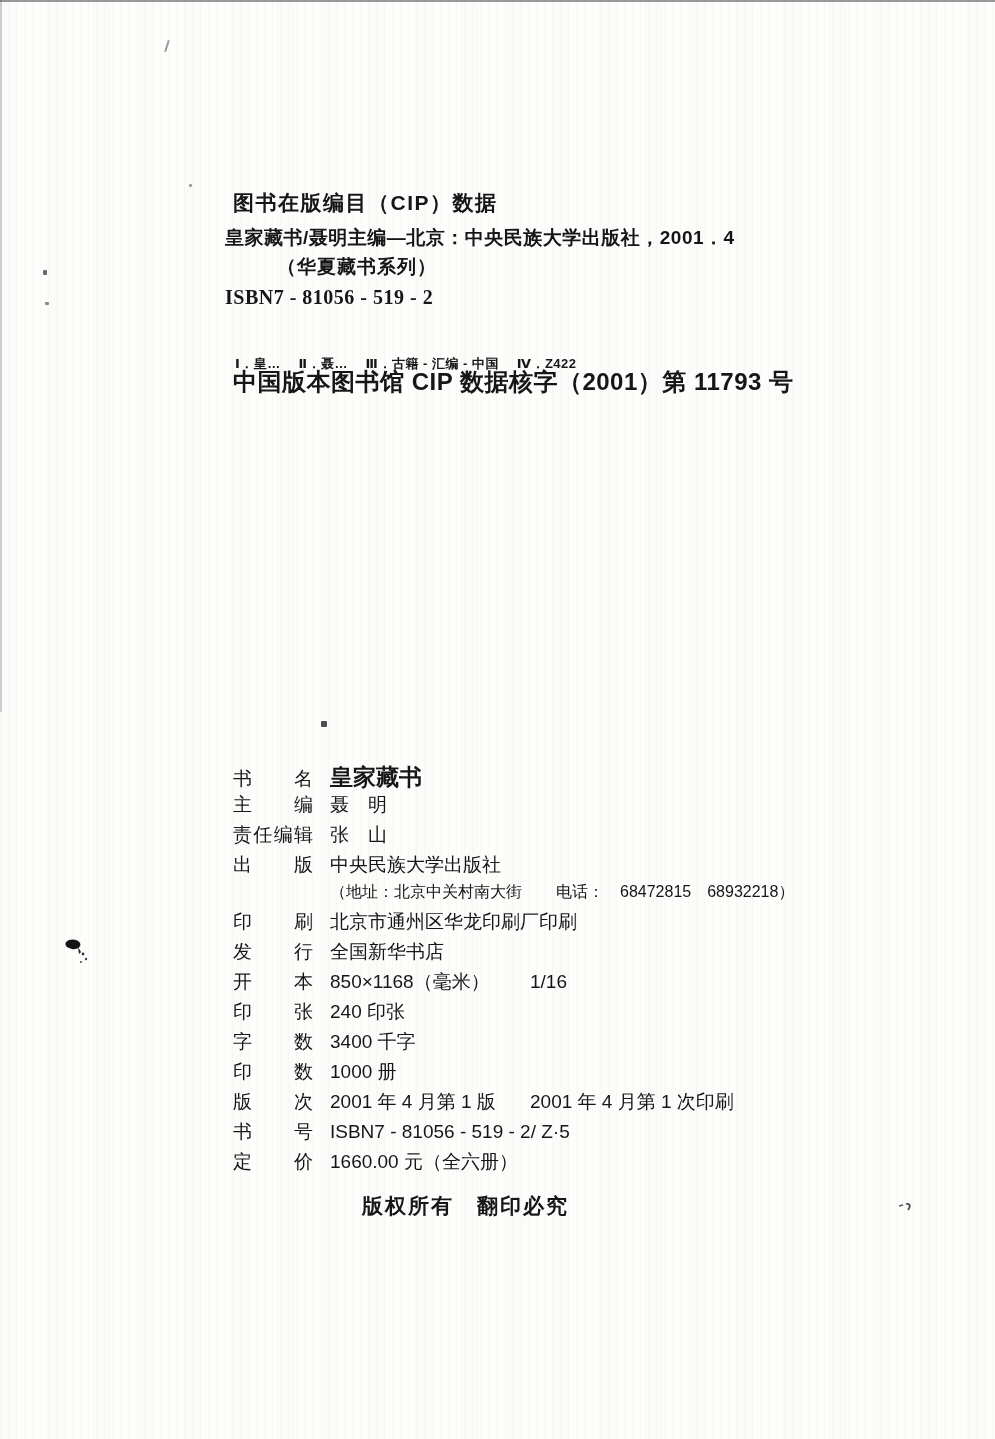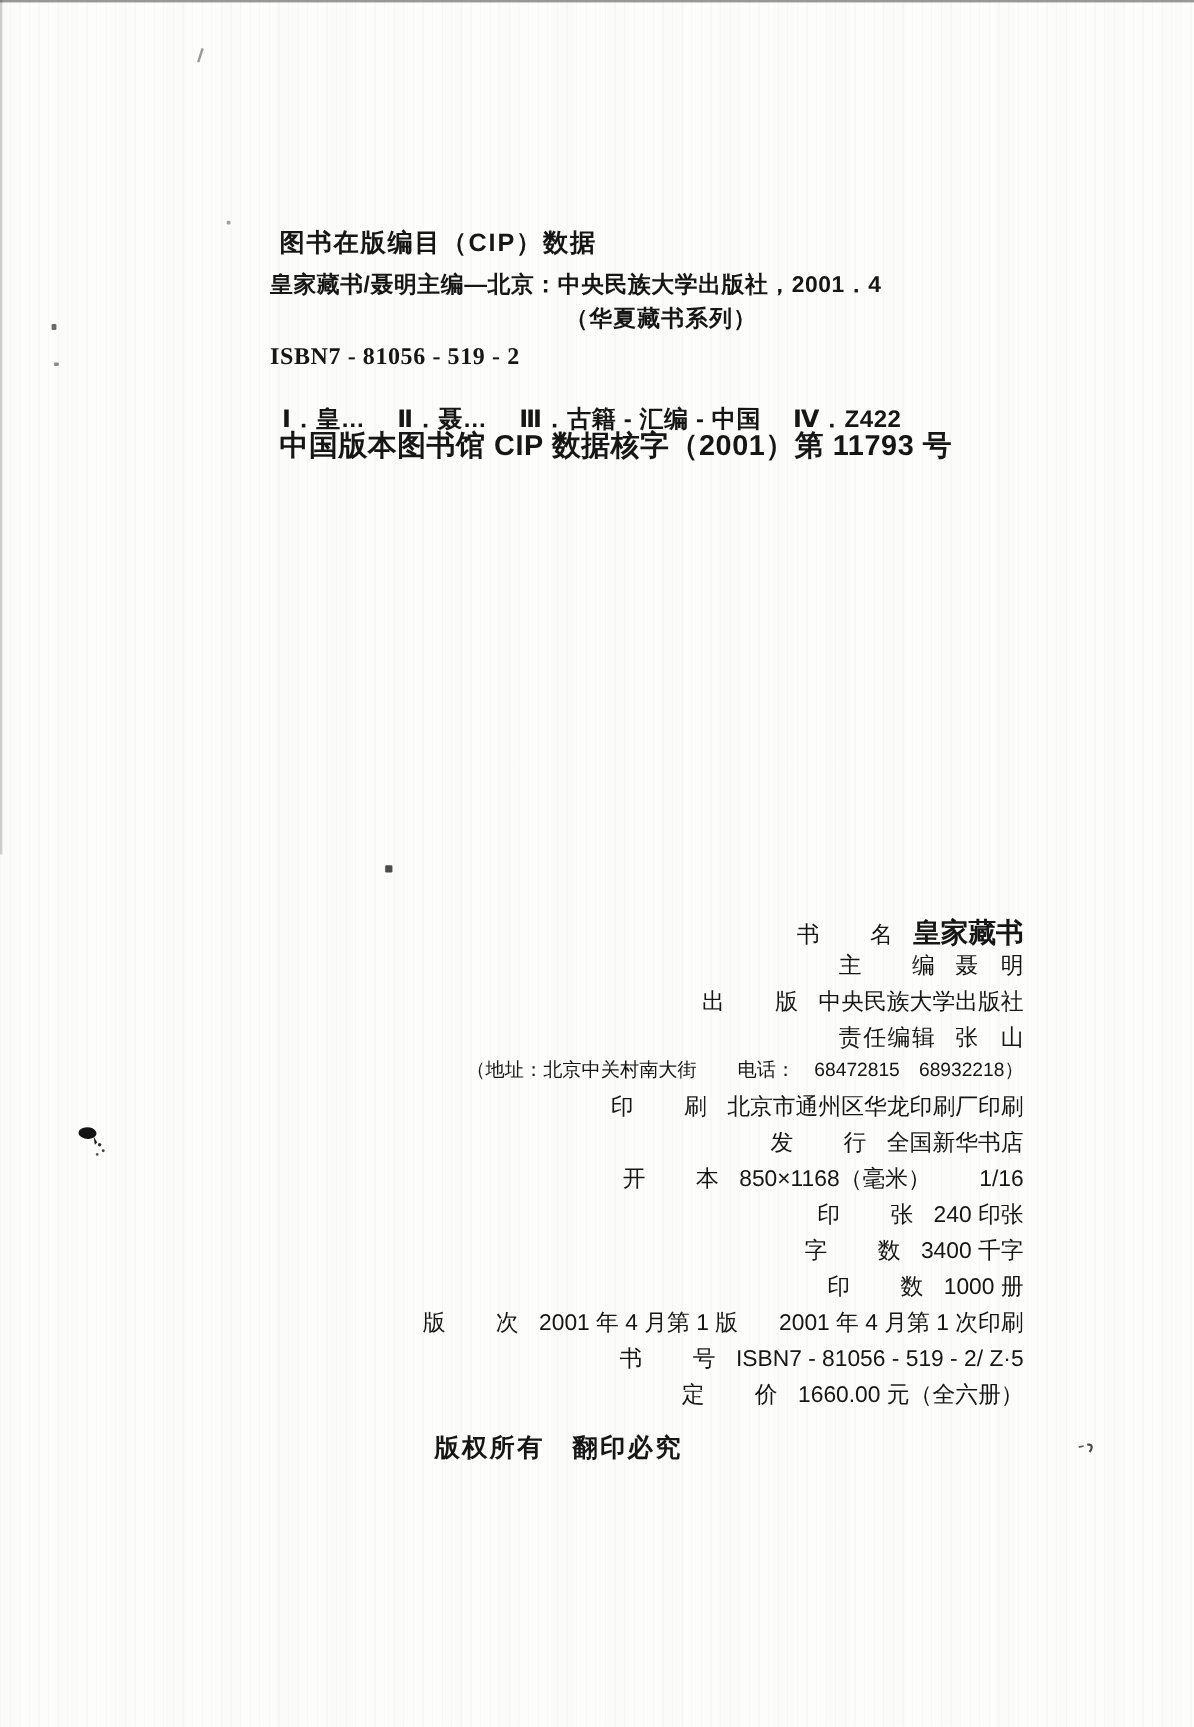--- a/index.html
+++ b/index.html
@@ -56,43 +56,43 @@
   .cip-heading {
     margin-left: 8px;
     font-size: 21px; font-weight: 700; letter-spacing: 1.5px;
   }
   .cip-desc {
     margin-top: 15px;
     font-size: 19px; font-weight: 600; letter-spacing: 0.5px;
   }
   .cip-series {
     margin-top: 10px; margin-left: 52px;
-    font-size: 19px; font-weight: 600; letter-spacing: 1px; text-align: center;
+    font-size: 19px; font-weight: 600; letter-spacing: 1px;
   }
   .cip-isbn {
     margin-top: 11px;
     font-family: "Liberation Serif", "DejaVu Serif", serif;
     font-size: 20px; font-weight: 700; letter-spacing: 0.5px;
   }
   .cip-class {
-    margin-top: 33px; margin-left: 10px;
-    font-size: 20px; font-weight: 600; letter-spacing: 0.5px;
+    margin-top: 50px; margin-left: 10px;
+    font-size: 13px; font-weight: 600; letter-spacing: 0.5px;
   }
   .cip-record {
     margin-left: 8px;
     font-size: 24px; font-weight: 600; letter-spacing: 0.5px;
   }
 
   
   .colophon {
     position: absolute; left: 233px; top: 762px; width: 620px;
   }
   .crow {
     display: flex; align-items: baseline;
-    height: 30px; font-size: 19px; font-weight: 500; justify-content: flex-end;
+    height: 30px; font-size: 19px; font-weight: 500;
   }
   .crow .lbl {
     display: block; width: 80px; flex: 0 0 80px;
     text-align: justify; text-align-last: justify;
     letter-spacing: 0;
   }
   .crow .gap { flex: 0 0 17px; }
   .crow .val { white-space: pre; }
   .crow .val.w200 { display: inline-block; min-width: 200px; }
   .crow .val2 { white-space: pre; }
@@ -149,29 +149,29 @@
       <span class="val bold-val">皇家藏书</span>
     </div>
 
     <div class="crow">
       <span class="lbl">主编</span>
         <span class="gap"></span>
       <span class="val">聂　明</span>
     </div>
 
     <div class="crow">
+      <span class="lbl">责任编辑</span>
+        <span class="gap"></span>
+      <span class="val">张　山</span>
+    </div>
+
+    <div class="crow">
       <span class="lbl">出版</span>
         <span class="gap"></span>
       <span class="val">中央民族大学出版社</span>
-    </div>
-
-    <div class="crow">
-      <span class="lbl">责任编辑</span>
-        <span class="gap"></span>
-      <span class="val">张　山</span>
     </div>
 
     <div class="crow crow-address">
       <span class="lbl"></span>
         <span class="gap"></span>
       <span class="val addr">（地址：北京中关村南大街</span>
       <span class="val2">电话：　68472815　68932218）</span>
     </div>
 
     <div class="crow">

